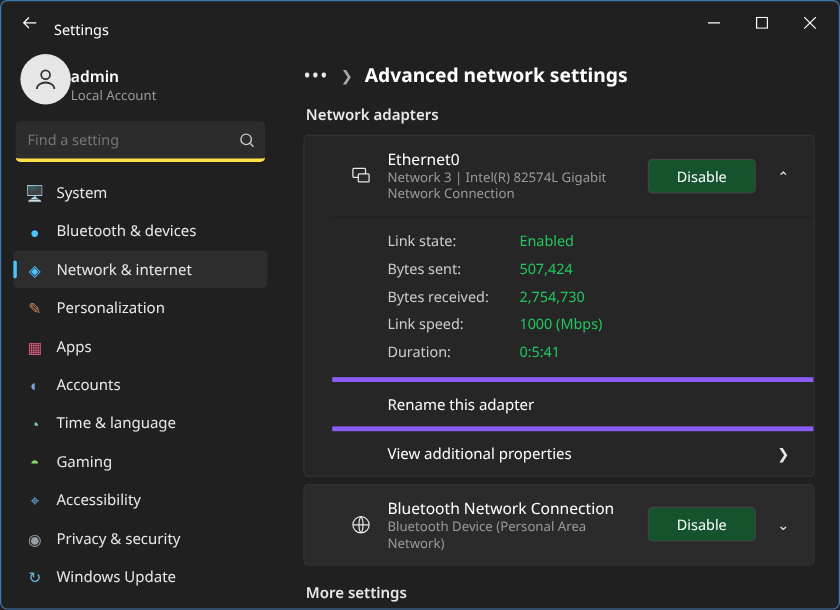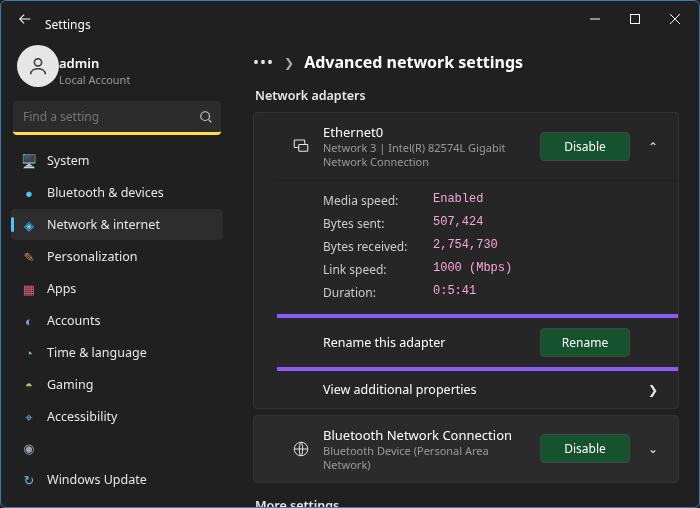--- a/index.html
+++ b/index.html
@@ -35,21 +35,21 @@
   .row.subrow { border-top:4px solid #8b5cf6; padding:10px 14px;}
   .ricon { width:20px; display:flex; justify-content:center; color:#e8e8e8; font-size:15px;}
   .rmain { flex:1; }
   .rtitle { font-size:13px; color:#fff; }
   .rsub { font-size:11px; color:#9a9a9a; line-height:1.3; }
   .btn { background:#14532d; border:1px solid #444; color:#fff; font-size:12px; padding:5px 0; width:90px; text-align:center; border-radius:4px;}
   .expand { width:22px; text-align:center; color:#e8e8e8; font-size:12px;}
   .details { border-top:1px solid #202020; padding:8px 14px 10px 46px; }
   .drow { display:flex; font-size:12px; padding:3px 0; }
   .dkey { width:110px; color:#ccc; }
-  .dval { color:#f9a8d4;font-family:Liberation Mono, monospace; }
+  .dval { color:#22c55e; }
   .subrow .rtitle { font-size:12.5px; }
   .content::-webkit-scrollbar, .nav::-webkit-scrollbar { width:4px; }
   .content::-webkit-scrollbar-thumb, .nav::-webkit-scrollbar-thumb { background:#555; border-radius:2px;}
 </style>
 </head>
 <body>
 
 <div class="titlebar">
   <div class="back">
     <svg width="14" height="14" viewBox="0 0 16 16" fill="none" stroke="currentColor" stroke-width="1.2">
@@ -131,20 +131,21 @@
         <div class="nav-item">
           <span class="nicon" style="color:#8fd36f">◓</span>
           <span>Gaming</span>
         </div>
         <div class="nav-item">
           <span class="nicon" style="color:#6fa6d3">⌖</span>
           <span>Accessibility</span>
         </div>
         <div class="nav-item">
           <span class="nicon" style="color:#9aa0a6">◉</span>
+          <span>Privacy &amp; security</span>
         </div>
         <div class="nav-item">
           <span class="nicon" style="color:#6fb6d3">↻</span>
           <span>Windows Update</span>
         </div>
       </div>
   </div>
 
   <div class="content">
     <div class="crumbs">
@@ -166,21 +167,21 @@
             </div>
     <div class="rmain">
               <div class="rtitle">Ethernet0</div>
               <div class="rsub">Network 3 | Intel(R) 82574L Gigabit Network Connection</div>
             </div>
     <div class="btn">Disable</div>
     <div class="expand">⌃</div>
   </div>
           <div class="details">
             <div class="drow">
-              <div class="dkey">Media speed:</div>
+              <div class="dkey">Link state:</div>
               <div class="dval">Enabled</div>
             </div>
             <div class="drow">
               <div class="dkey">Bytes sent:</div>
               <div class="dval">507,424</div>
             </div>
             <div class="drow">
               <div class="dkey">Bytes received:</div>
               <div class="dval">2,754,730</div>
             </div>
@@ -191,21 +192,20 @@
             <div class="drow">
               <div class="dkey">Duration:</div>
               <div class="dval">0:5:41</div>
             </div>
           </div>
           <div class="row subrow">
             <div class="ricon"></div>
             <div class="rmain">
               <div class="rtitle">Rename this adapter</div>
             </div>
-            <div class="btn">Rename</div>
             <div class="expand"></div>
           </div>
           <div class="row subrow">
             <div class="ricon"></div>
             <div class="rmain">
               <div class="rtitle">View additional properties</div>
             </div>
             <div class="expand">❯</div>
           </div>
         </div>

